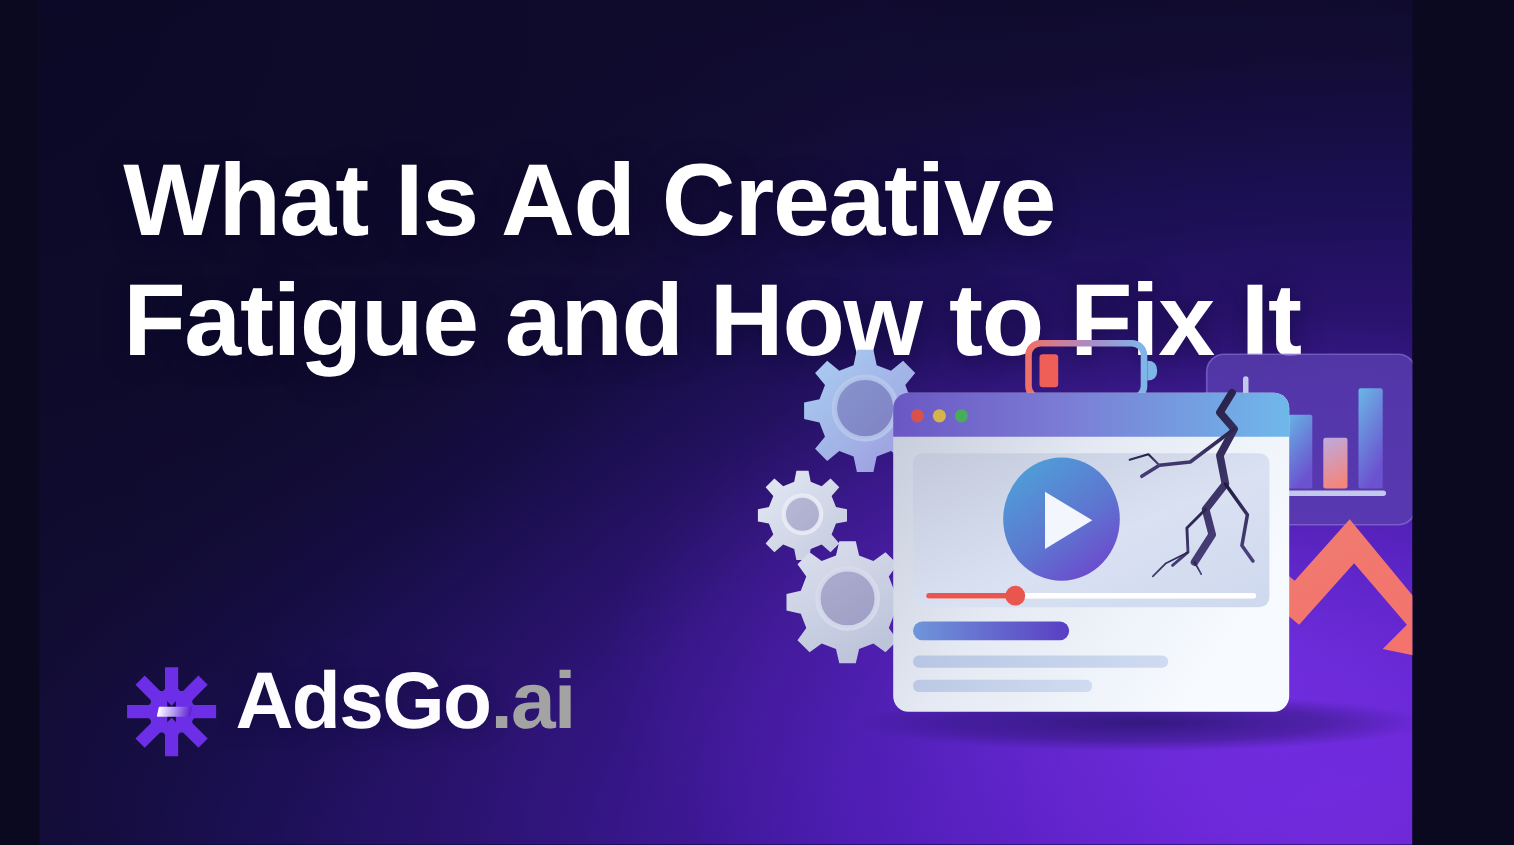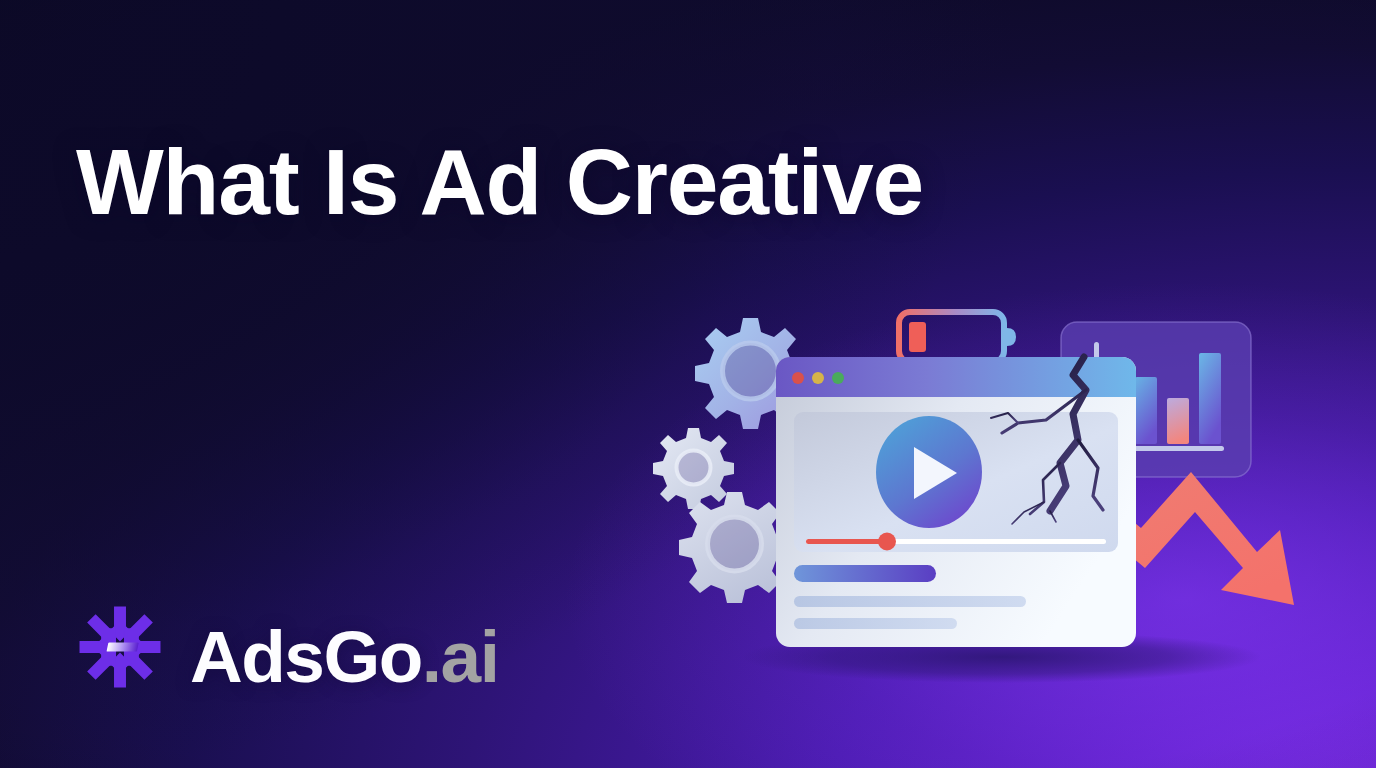--- a/index.html
+++ b/index.html
@@ -7,24 +7,25 @@
     margin: 0;
     padding: 0;
     background: #0b0920;
   }
   body {
     font-family: "Liberation Sans", sans-serif;
   }
 
   .cover {
     position: relative;
-    width: 1376px;
+    width: 1248px;
     height: 768px;
     overflow: hidden;
     background: #120c3a;
+    margin-left: 36px;
   }
 
   
   .bg-base {
     position: absolute;
     inset: 0;
     background:
       radial-gradient(120% 115% at 100% 105%, #7b2ce8 0%, #6322ce 16%, #4a1bb0 33%, #2e1477 55%, #1a0f51 72%, #120c34 86%, #0d0a27 100%);
   }
   .bg-tint-left {
@@ -60,22 +61,22 @@
     text-shadow: 0 2px 22px rgba(10,5,40,0.55);
   }
   .headline .line { display: block; white-space: nowrap; }
 
   
   .logo {
     position: absolute;
     left: 74px;
     top: 601px;
     display: flex;
-    align-items: flex-end;
-    gap: 24px;
+    align-items: flex-start;
+    gap: 12px;
   }
   .logo-mark { width: 92px; height: 92px; display: block; }
   .logo-word {
     font-size: 73px;
     font-weight: 700;
     letter-spacing: -1.5px;
     line-height: 1;
     display: flex;
     align-items: baseline;
   }
@@ -100,20 +101,21 @@
 
 <div class="cover">
 
   <div class="bg-base"></div>
   <div class="bg-tint-left"></div>
   <div class="bg-glow"></div>
   <div class="bg-vignette"></div>
 
   <h1 class="headline">
     <span class="line">What Is Ad Creative</span>
+    <span class="line">Fatigue and How to Fix It</span>
   </h1>
 
   <div class="logo">
     <svg class="logo-mark" viewBox="0 0 100 100">
       <defs>
         <linearGradient id="gMarkBar" x1="0" y1="0" x2="1" y2="0">
           <stop offset="0%" stop-color="#ffffff"></stop>
           <stop offset="45%" stop-color="#b79ef5"></stop>
           <stop offset="100%" stop-color="#5a1fd0"></stop>
         </linearGradient>

